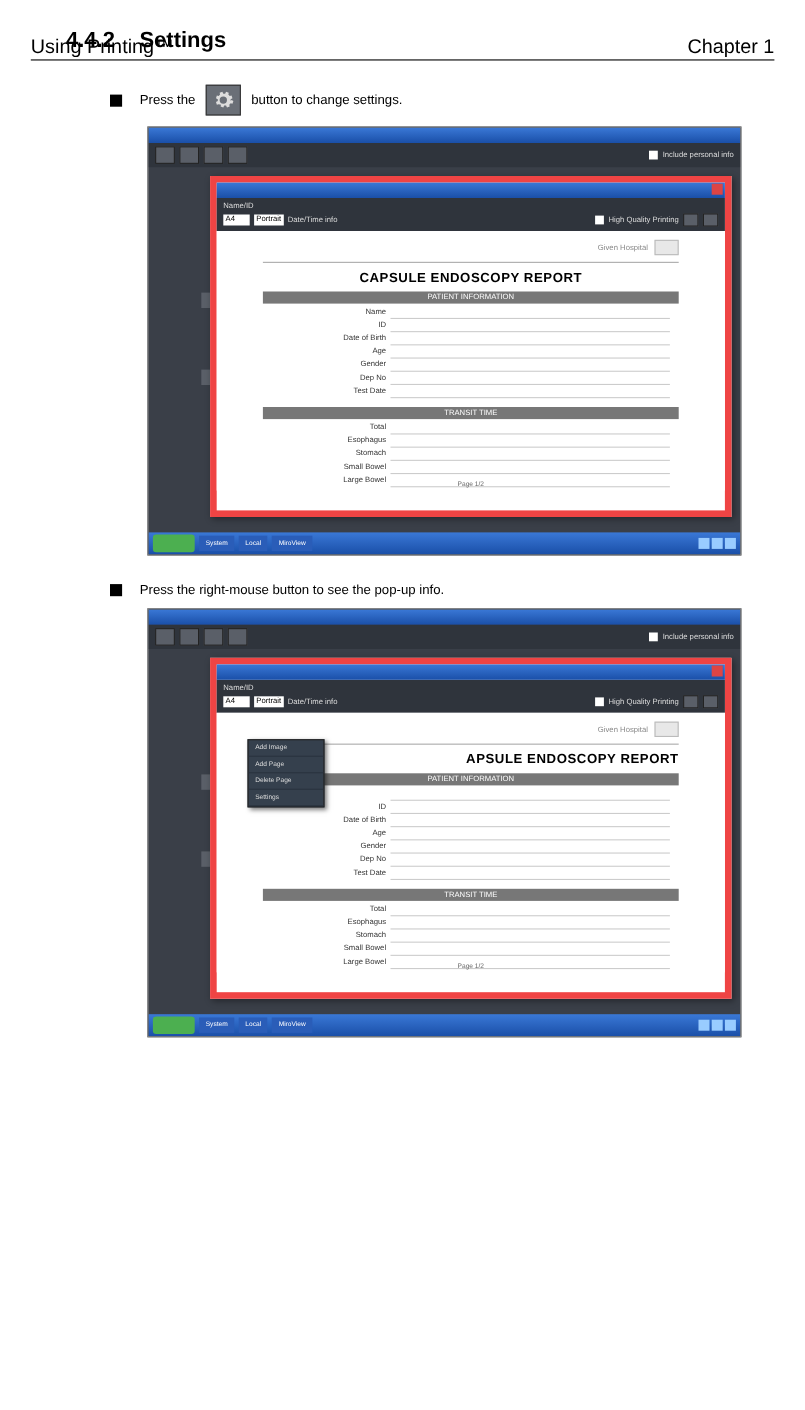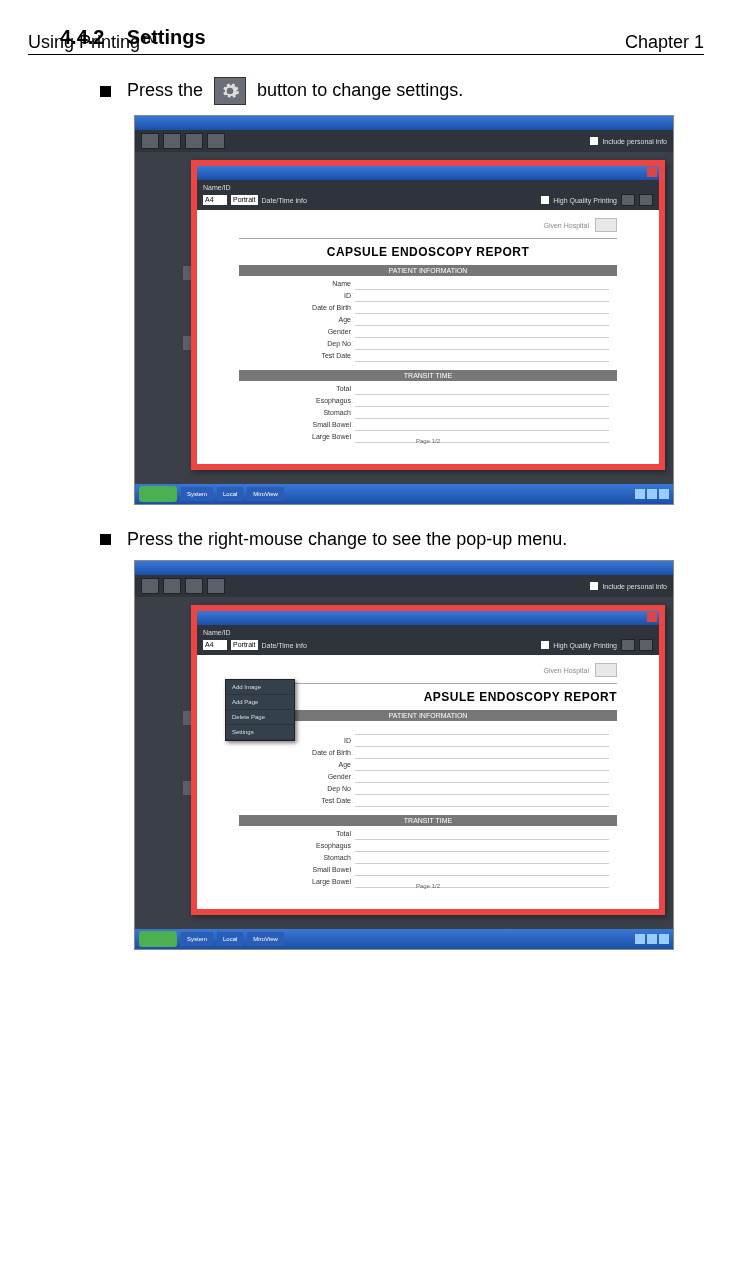--- a/index.html
+++ b/index.html
@@ -3,21 +3,21 @@
 <meta charset="utf-8">
 <style>
   * { box-sizing: border-box; margin: 0; padding: 0; }
   html, body { width: 732px; height: 1282px; background: #fff; font-family: Arial, Helvetica, sans-serif; color: #000; }
   .page { width: 732px; height: 1282px; position: relative; padding: 0 60px; }
   .header-line { position: absolute; top: 28px; left: 28px; right: 28px; border-bottom: 1.5px solid #000; height: 0; }
   .header { position: absolute; top: 6px; left: 28px; right: 28px; display: flex; justify-content: space-between; font-size: 18px; }
   .section-title { font-weight: bold; font-size: 20px; margin-top: 26px; margin-bottom: 28px; }
   .bullet-row { display: flex; align-items: center; margin-left: 40px; margin-bottom: 10px; }
   .bullet { width: 11px; height: 11px; background: #000; margin-right: 16px; flex-shrink: 0; }
-  .bullet-text { font-size: 18px; }
+  .bullet-text { font-size: 12px; }
   .gear-btn { display: inline-flex; align-items: center; justify-content: center; width: 32px; height: 28px; background: #6a6f77; border: 1px solid #333; margin: 0 6px; vertical-align: middle; }
   .gear-btn svg { width: 20px; height: 20px; }
   .screenshot { width: 540px; height: 390px; margin: 10px 0 24px 74px; position: relative; border: 1px solid #888; background: #3a3f48; overflow: hidden; }
   .ss-title { position: absolute; top: 0; left: 0; right: 0; height: 14px; background: linear-gradient(#3a78d6,#1a4fa8); }
   .ss-toolbar { position: absolute; top: 14px; left: 0; right: 0; height: 22px; background: #2f343c; display: flex; align-items: center; padding: 0 6px; gap: 4px; }
   .ss-tb-btn { width: 18px; height: 16px; background: #5a5f68; border: 1px solid #222; }
   .ss-tb-right { margin-left: auto; display: flex; align-items: center; gap: 4px; }
   .ss-chk { width: 8px; height: 8px; background: #fff; }
   .ss-chk-lbl { font-size: 7px; color: #ddd; }
   .inner-dialog { position: absolute; top: 44px; left: 56px; right: 8px; bottom: 34px; background: #fff; border: 6px solid #ef4444; box-shadow: 2px 2px 6px rgba(0,0,0,0.4); }
@@ -183,21 +183,21 @@
       <div class="tb-tray">
         <div class="tb-tray-i"></div>
         <div class="tb-tray-i"></div>
         <div class="tb-tray-i"></div>
       </div>
     </div>
   </div>
 
   <div class="bullet-row">
     <div class="bullet"></div>
-    <div class="bullet-text">Press the right-mouse change to see the pop-up menu.</div>
+    <div class="bullet-text">Press the right-mouse button to see the pop-up info.</div>
   </div>
 
   <div class="screenshot" style="margin-top:4px">
     <div class="ss-title"></div>
     <div class="ss-toolbar">
       <div class="ss-tb-btn"></div>
       <div class="ss-tb-btn"></div>
       <div class="ss-tb-btn"></div>
       <div class="ss-tb-btn"></div>
       <div class="ss-tb-right">

